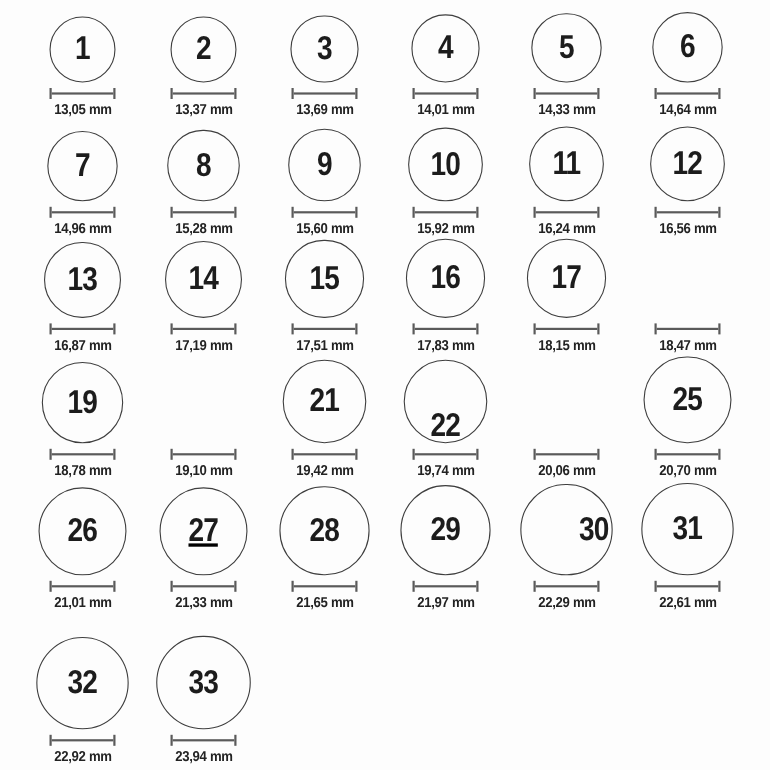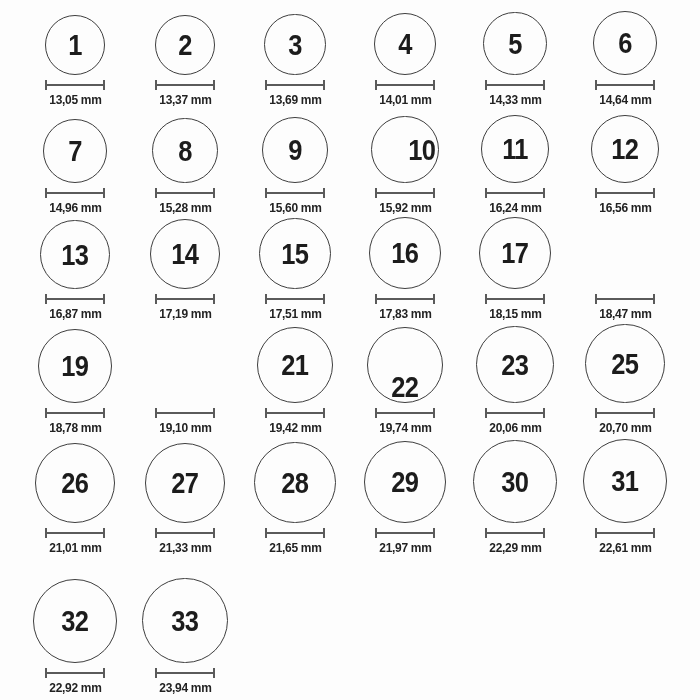--- a/index.html
+++ b/index.html
@@ -141,21 +141,21 @@
       <div class="label">15,28 mm</div>
     </div>
     <div class="cell">
       <div class="circle" style="width: 66.4px; height: 66.4px;">
         <span class="num">9</span>
       </div>
       <div class="measure"></div>
       <div class="label">15,60 mm</div>
     </div>
     <div class="cell">
-      <div class="circle" style="width: 67.2px; height: 67.2px; justify-content: flex-end;">
+      <div class="circle" style="width: 67.2px; height: 67.2px;">
         <span class="num">10</span>
       </div>
       <div class="measure"></div>
       <div class="label">15,92 mm</div>
     </div>
     <div class="cell">
       <div class="circle" style="width: 68px; height: 68px;">
         <span class="num">11</span>
       </div>
       <div class="measure"></div>
@@ -226,63 +226,60 @@
       <div class="label">19,42 mm</div>
     </div>
     <div class="cell">
       <div class="circle" style="width: 76.8px; height: 76.8px; align-items: flex-end;">
         <span class="num">22</span>
       </div>
       <div class="measure"></div>
       <div class="label">19,74 mm</div>
     </div>
     <div class="cell">
-      <div class="circle" style="width: 77.6px; height: 77.6px;">
-        <span class="num">23</span>
-      </div>
       <div class="measure"></div>
       <div class="label">20,06 mm</div>
     </div>
     <div class="cell">
       <div class="circle" style="width: 79.2px; height: 79.2px; text-align: center;">
         <span class="num">25</span>
       </div>
       <div class="measure"></div>
       <div class="label">20,70 mm</div>
     </div>
     <div class="cell">
       <div class="circle" style="width: 80px; height: 80px;">
         <span class="num">26</span>
       </div>
       <div class="measure"></div>
       <div class="label">21,01 mm</div>
     </div>
     <div class="cell">
-      <div class="circle" style="width: 80.8px; height: 80.8px;">
+      <div class="circle" style="width: 80.8px; height: 80.8px; text-decoration: underline;">
         <span class="num">27</span>
       </div>
       <div class="measure"></div>
       <div class="label">21,33 mm</div>
     </div>
     <div class="cell">
       <div class="circle" style="width: 81.6px; height: 81.6px;">
         <span class="num">28</span>
       </div>
       <div class="measure"></div>
       <div class="label">21,65 mm</div>
     </div>
     <div class="cell">
       <div class="circle" style="width: 82.4px; height: 82.4px;">
         <span class="num">29</span>
       </div>
       <div class="measure"></div>
       <div class="label">21,97 mm</div>
     </div>
     <div class="cell">
-      <div class="circle" style="width: 83.2px; height: 83.2px;">
+      <div class="circle" style="width: 83.2px; height: 83.2px; justify-content: flex-end;">
         <span class="num">30</span>
       </div>
       <div class="measure"></div>
       <div class="label">22,29 mm</div>
     </div>
     <div class="cell">
       <div class="circle" style="width: 84px; height: 84px;">
         <span class="num">31</span>
       </div>
       <div class="measure"></div>

